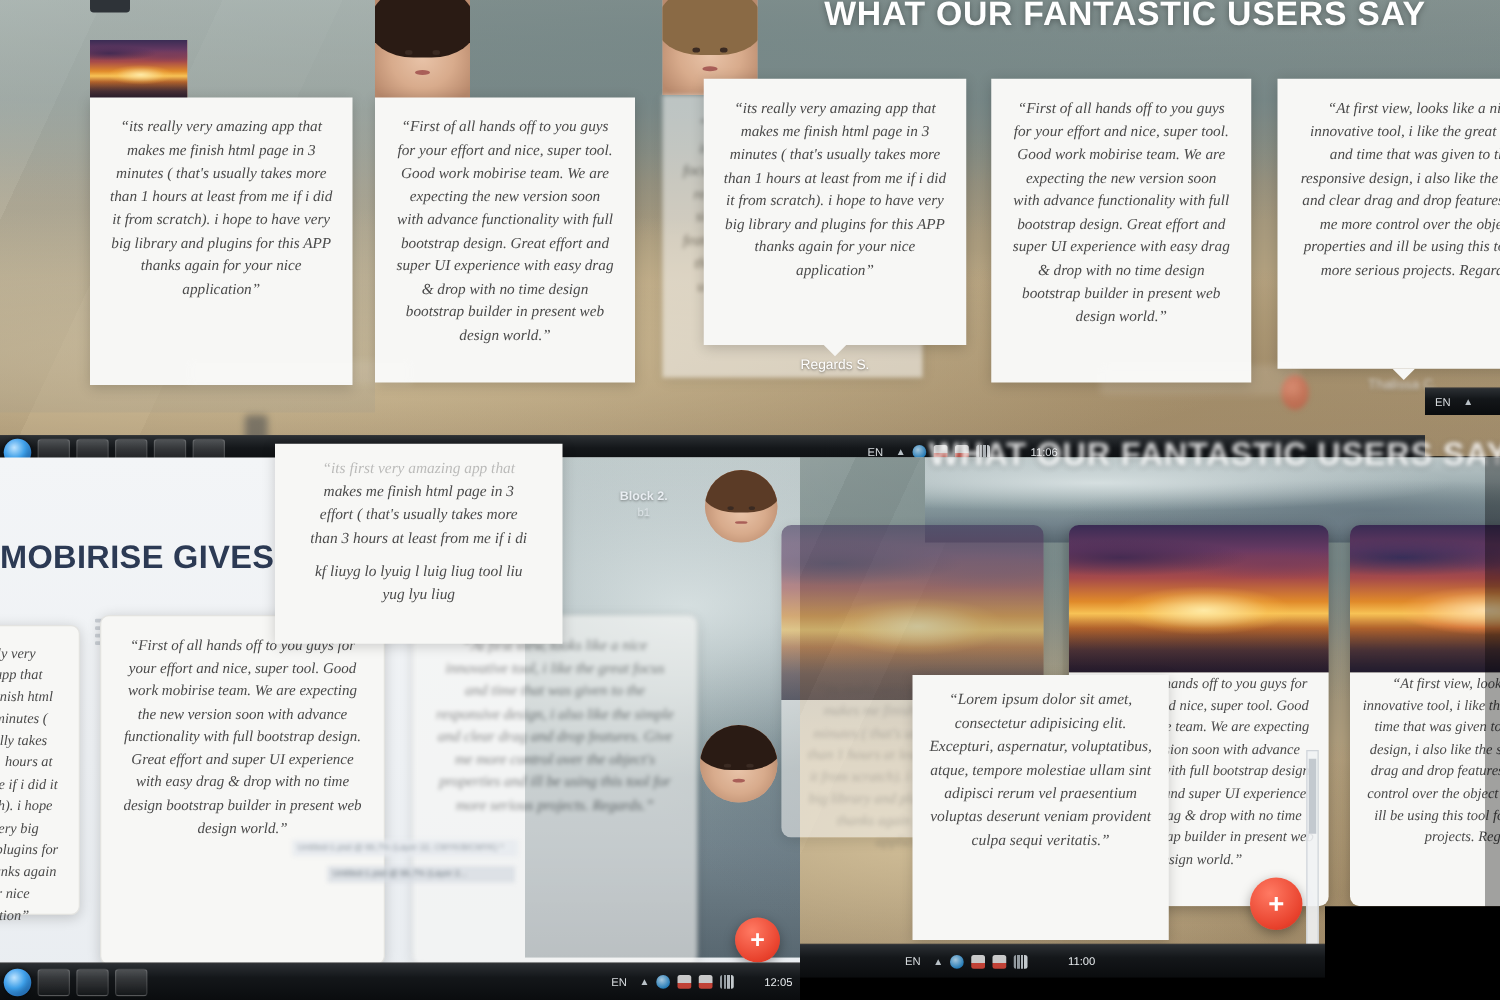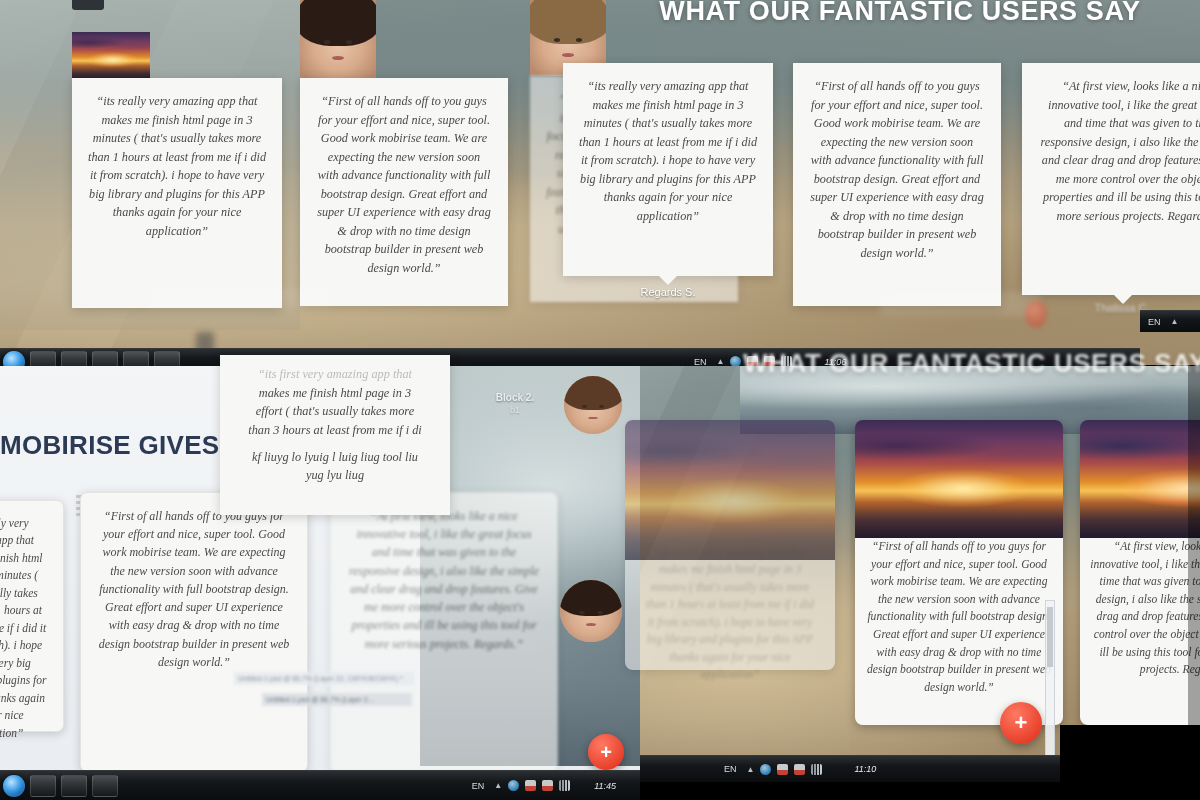--- a/index.html
+++ b/index.html
@@ -106,21 +106,21 @@
     background:linear-gradient(180deg, rgba(255,255,255,.20), rgba(255,255,255,.04));
     border:1px solid rgba(255,255,255,.14);
   }
   .taskbar .tray{ margin-left:auto; display:flex; align-items:center; gap:6px; padding-right:6px; }
   .taskbar .tray .ti{ width:11px;height:11px;border-radius:2px;background:#cfd6db; opacity:.85; }
   .taskbar .tray .ti.blue{ background:radial-gradient(circle at 40% 35%,#bfe6ff,#2a8fd4 70%); border-radius:50%; }
   .taskbar .tray .ti.red{ background:linear-gradient(180deg,#e8e8e8 55%, #e04a3c 55%); }
   .taskbar .tray .ti.bars{
     background:linear-gradient(90deg,#aab2b8 0 18%,transparent 18% 26%,#aab2b8 26% 44%,transparent 44% 52%,#cdd4d9 52% 70%,transparent 70% 78%,#e3e9ed 78% 100%);
   }
-  .taskbar .clock{ font-size:9px; color:#e6eaed; padding-right:18px;font-style:italic; }
+  .taskbar .clock{ font-size:9px; color:#e6eaed; padding-right:0; }
   .taskbar .lang{ font-size:9px; padding:0 4px; }
 
   
   .blocklabel{ position:absolute; text-align:center; color:#e9eef2; font-size:10px; font-weight:bold;
                text-shadow:0 1px 2px rgba(0,0,0,.4); }
   .blocklabel .sub{ display:block; font-weight:normal; opacity:.65; font-size:9px; margin-top:2px;}
   .fab{
     position:absolute; border-radius:50%;
     background:radial-gradient(circle at 38% 30%, #ff7a63, #e8412c 70%, #c7301f 100%);
     box-shadow:0 3px 9px rgba(0,0,0,.35);
@@ -319,20 +319,23 @@
     <div style="position:absolute;left:0;top:118px;width:100%;height:187px;background:#f7f7f5;"></div>
   </div>
   <div class="card" style="left:1080px;top:532px;width:210px;height:190px;font-size:11.6px;background:transparent;box-shadow:none;">
     <div class="body" style="padding:6px 10px;">“At first view, looks like a nice innovative tool, i like the great focus and time that was given to the responsive design, i also like the simple and clear drag and drop features. Give me more control over the object's properties and ill be using this tool for more serious projects. Regards.”</div>
   </div>
 
   <div class="card blurred" style="left:630px;top:530px;width:200px;height:200px;font-size:11.5px;opacity:.3;background:transparent;box-shadow:none;">
     <div class="body">“its really very amazing app that makes me finish html page in 3 minutes ( that's usually takes more than 1 hours at least from me if i did it from scratch). i hope to have very big library and plugins for this APP thanks again for your nice application”</div>
   </div>
 
+  <div class="card" style="left:730px;top:540px;width:205px;height:212px;font-size:12.4px;">
+    <div class="body" style="padding:10px 8px;">“Lorem ipsum dolor sit amet, consectetur adipisicing elit. Excepturi, aspernatur, voluptatibus, atque, tempore molestiae ullam sint adipisci rerum vel praesentium voluptas deserunt veniam provident culpa sequi veritatis.”</div>
+  </div>
 
 
   <div class="shade blurred" style="left:234px;top:672px;width:180px;height:13px;background:rgba(230,234,238,.85);color:#8d979f;font-size:7px;line-height:13px;padding-left:4px;overflow:hidden;">Untitled-1.psd @ 66,7% (Layer 22, CMYK/8/CMYK) *</div>
   <div class="shade blurred" style="left:262px;top:693px;width:150px;height:13px;background:rgba(215,220,226,.8);color:#6d767d;font-size:7px;line-height:13px;padding-left:4px;overflow:hidden;">Untitled-1.psd @ 66,7% (Layer 2...</div>
 
   <div class="fab" style="left:588px;top:734px;width:36px;height:36px;font-size:20px;">+</div>
   <div class="fab" style="left:1000px;top:702px;width:42px;height:42px;font-size:22px;">+</div>
   <div class="shade" style="left:1025px;top:300px;width:22px;height:28px;border-radius:50%;background:radial-gradient(circle at 40% 35%,rgba(255,122,99,.5),rgba(199,48,31,.45));filter:blur(2px);"></div>
 
   <div style="position:absolute;left:1045px;top:600px;width:10px;height:160px;background:rgba(240,242,244,.9);border:1px solid #cfd4d9;">
@@ -344,33 +347,33 @@
     <div class="tbtn"></div>
     <div class="tbtn"></div>
     <div class="tbtn"></div>
     <div class="tray">
       <span class="lang">EN</span>
       <span style="font-size:8px;color:#b9c1c7;">▲</span>
       <span class="ti blue"></span>
       <span class="ti red"></span>
       <span class="ti red"></span>
       <span class="ti bars"></span>
-      <span class="clock" style="margin-left:18px;">11:45</span>
+      <span class="clock" style="margin-left:18px;">12:05</span>
     </div>
   </div>
 
   <div class="taskbar" style="left:640px;top:755px;width:420px;height:27px;">
     <div class="tray" style="margin-left:80px;">
       <span class="lang">EN</span>
       <span style="font-size:8px;color:#b9c1c7;">▲</span>
       <span class="ti blue"></span>
       <span class="ti red"></span>
       <span class="ti red"></span>
       <span class="ti bars"></span>
-      <span class="clock" style="margin-left:26px;">11:10</span>
+      <span class="clock" style="margin-left:26px;">11:00</span>
     </div>
   </div>
 
   <div class="taskbar" style="left:1140px;top:310px;width:60px;height:22px;">
     <div class="tray" style="margin-left:4px;">
       <span class="lang">EN</span>
       <span style="font-size:8px;color:#b9c1c7;">▲</span>
     </div>
   </div>
 

